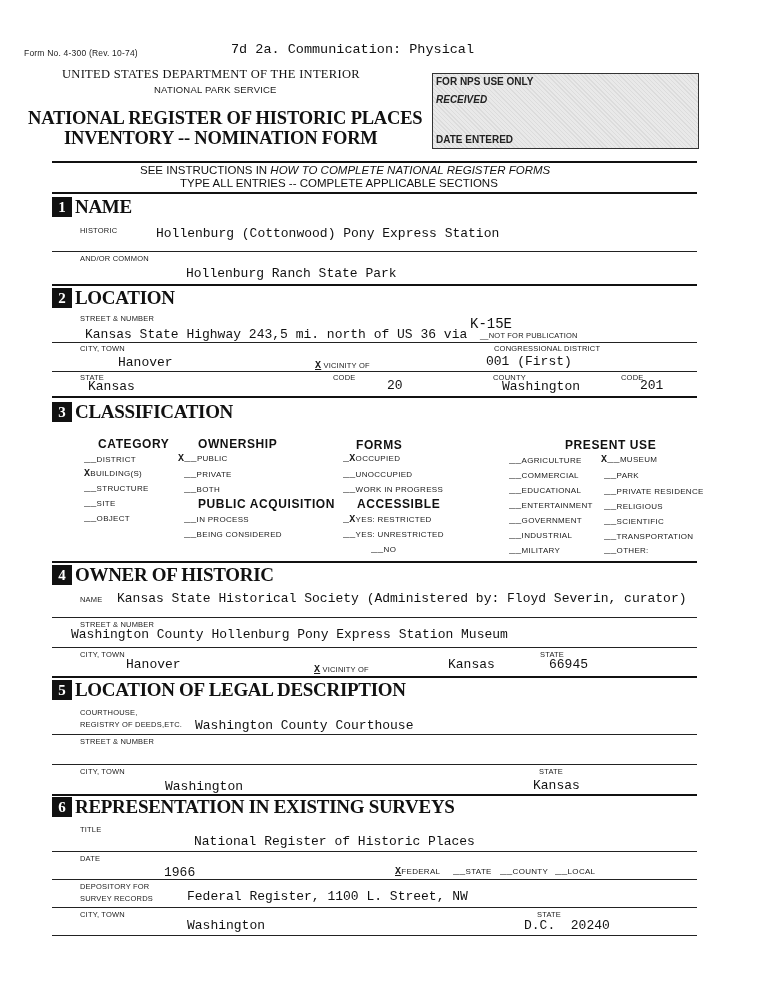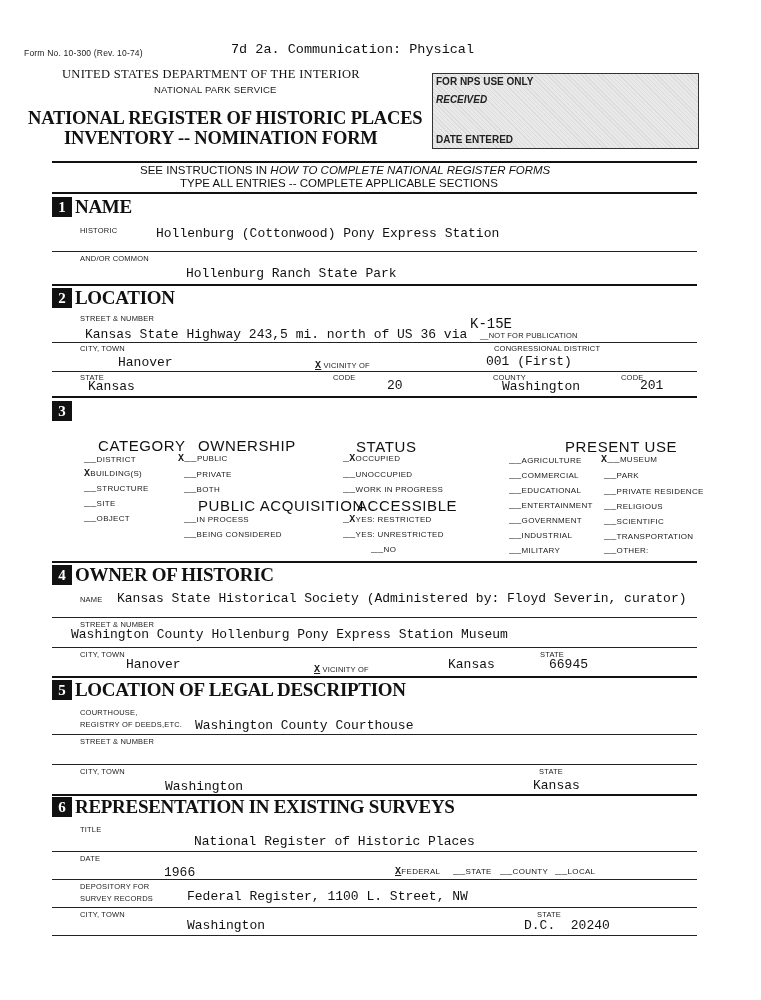--- a/index.html
+++ b/index.html
@@ -9,28 +9,28 @@
   .sans-xs { font-family: "Liberation Sans", sans-serif; font-size: 7.5px; letter-spacing: 0.2px; color: #1a1a1a; }
   .mono { font-family: "Liberation Mono", monospace; font-size: 13px; color: #111; }
   .serif-b { font-family: "Liberation Serif", serif; font-weight: bold; color: #111; }
   .rule { position: absolute; left: 52px; width: 645px; height: 0; border-top: 1px solid #222; }
   .rule.thick { border-top: 2px solid #111; }
   .sec-head { position: absolute; left: 52px; display: flex; align-items: center; }
   .sec-num { width: 20px; height: 20px; background: #111; color: #fff; font-family: "Liberation Serif", serif; font-weight: bold; font-size: 15px; display: flex; align-items: center; justify-content: center; margin-right: 3px; }
   .sec-title { font-family: "Liberation Serif", serif; font-weight: bold; font-size: 19px; letter-spacing: -0.3px; color: #111; }
   .nps-box { position: absolute; left: 432px; top: 73px; width: 265px; height: 74px; border: 1.5px solid #333; background: repeating-linear-gradient(45deg, #dcdcdc 0px, #dcdcdc 1px, #e9e9e9 1px, #e9e9e9 3px); }
   .nps-box div { position: absolute; left: 3px; font-family: "Liberation Sans", sans-serif; font-size: 10px; font-weight: bold; color: #222; }
-  .col-head { font-family: "Liberation Sans", sans-serif; font-weight: normal; font-size: 15px; letter-spacing: 0.6px; color: #111; }
+  .col-head { font-family: "Liberation Sans", sans-serif; font-weight: bold; font-size: 12px; letter-spacing: 0.6px; color: #111; }
   .chk { font-family: "Liberation Sans", sans-serif; font-size: 8px; letter-spacing: 0.3px; color: #1a1a1a; }
   .chk .mark { font-family: "Liberation Mono", monospace; font-size: 10px; font-weight: bold; }
 </style>
 </head>
 <body>
 
-<div class="abs sans-xs" style="left:24px;top:48px;font-size:8.5px;">Form No. 10-300 (Rev. 10-74)</div>
+<div class="abs sans-xs" style="left:24px;top:48px;font-size:8.5px;">Form No. 4-300 (Rev. 10-74)</div>
 <div class="abs mono" style="left:231px;top:42px;font-size:13.5px;">7d 2a. Communication:  Physical</div>
 <div class="abs" style="left:62px;top:67px;font-family:'Liberation Serif',serif;font-size:12.5px;letter-spacing:0.3px;">UNITED STATES DEPARTMENT OF THE INTERIOR</div>
 <div class="abs sans-sm" style="left:154px;top:84px;font-size:9.5px;">NATIONAL PARK SERVICE</div>
 <div class="abs serif-b" style="left:28px;top:108px;font-size:18.5px;letter-spacing:-0.2px;">NATIONAL REGISTER OF HISTORIC PLACES</div>
 <div class="abs serif-b" style="left:64px;top:128px;font-size:18.5px;letter-spacing:-0.2px;">INVENTORY -- NOMINATION FORM</div>
 
 <div class="nps-box">
   <div style="top:2px;">FOR NPS USE ONLY</div>
   <div style="top:20px;font-style:italic;">RECEIVED</div>
   <div style="top:60px;">DATE ENTERED</div>
@@ -74,38 +74,39 @@
 <div class="abs sans-xs" style="left:333px;top:373px;">CODE</div>
 <div class="abs mono" style="left:340px;top:378px;margin-left:47px;">20</div>
 <div class="abs sans-xs" style="left:493px;top:373px;">COUNTY</div>
 <div class="abs mono" style="left:502px;top:379px;">Washington</div>
 <div class="abs sans-xs" style="left:621px;top:373px;">CODE</div>
 <div class="abs mono" style="left:640px;top:378px;">201</div>
 <div class="rule thick" style="top:396px;"></div>
 
 <div class="sec-head" style="top:401px;">
   <div class="sec-num">3</div>
+  <div class="sec-title">CLASSIFICATION</div>
 </div>
 
 <div class="abs col-head" style="left:98px;top:437px;">CATEGORY</div>
 <div class="abs chk" style="left:84px;top:454px;"><span class="mark">__</span><span>DISTRICT</span></div>
 <div class="abs chk" style="left:84px;top:468px;"><span class="mark">X</span><span>BUILDING(S)</span></div>
 <div class="abs chk" style="left:84px;top:483px;"><span class="mark">__</span><span>STRUCTURE</span></div>
 <div class="abs chk" style="left:84px;top:498px;"><span class="mark">__</span><span>SITE</span></div>
 <div class="abs chk" style="left:84px;top:513px;"><span class="mark">__</span><span>OBJECT</span></div>
 
 <div class="abs col-head" style="left:198px;top:437px;">OWNERSHIP</div>
 <div class="abs chk" style="left:178px;top:453px;"><span class="mark">X__</span><span>PUBLIC</span></div>
 <div class="abs chk" style="left:184px;top:469px;"><span class="mark">__</span><span>PRIVATE</span></div>
 <div class="abs chk" style="left:184px;top:484px;"><span class="mark">__</span><span>BOTH</span></div>
 <div class="abs col-head" style="left:198px;top:497px;">PUBLIC ACQUISITION</div>
 <div class="abs chk" style="left:184px;top:514px;"><span class="mark">__</span><span>IN PROCESS</span></div>
 <div class="abs chk" style="left:184px;top:529px;"><span class="mark">__</span><span>BEING CONSIDERED</span></div>
 
-<div class="abs col-head" style="left:356px;top:438px;">STATUS</div>
+<div class="abs col-head" style="left:356px;top:438px;">FORMS</div>
 <div class="abs chk" style="left:343px;top:453px;"><span class="mark">_X</span><span>OCCUPIED</span></div>
 <div class="abs chk" style="left:343px;top:469px;"><span class="mark">__</span><span>UNOCCUPIED</span></div>
 <div class="abs chk" style="left:343px;top:484px;"><span class="mark">__</span><span>WORK IN PROGRESS</span></div>
 <div class="abs col-head" style="left:357px;top:497px;">ACCESSIBLE</div>
 <div class="abs chk" style="left:343px;top:514px;"><span class="mark">_X</span><span>YES: RESTRICTED</span></div>
 <div class="abs chk" style="left:343px;top:529px;"><span class="mark">__</span><span>YES: UNRESTRICTED</span></div>
 <div class="abs chk" style="left:343px;top:544px;margin-left:28px;"><span class="mark">__</span><span>NO</span></div>
 
 <div class="abs col-head" style="left:565px;top:438px;">PRESENT USE</div>
 <div class="abs chk" style="left:509px;top:455px;"><span class="mark">__</span><span>AGRICULTURE</span></div>

